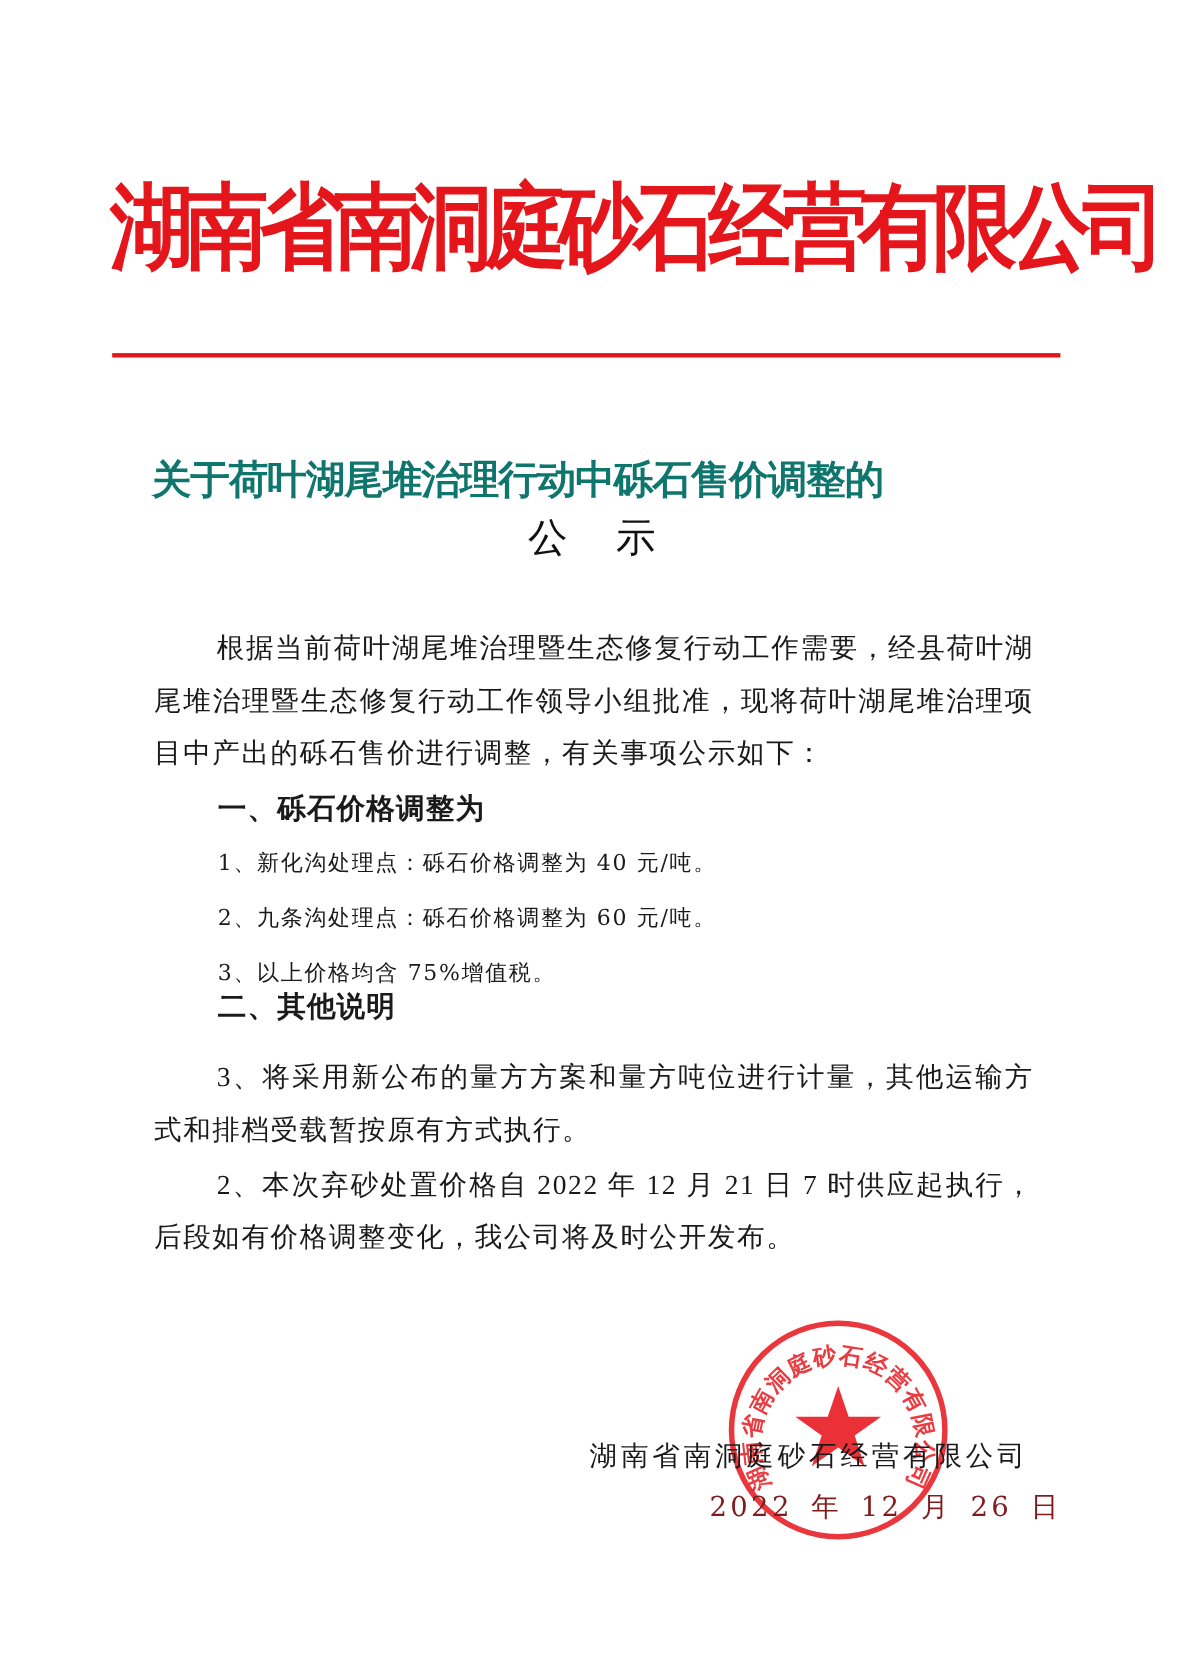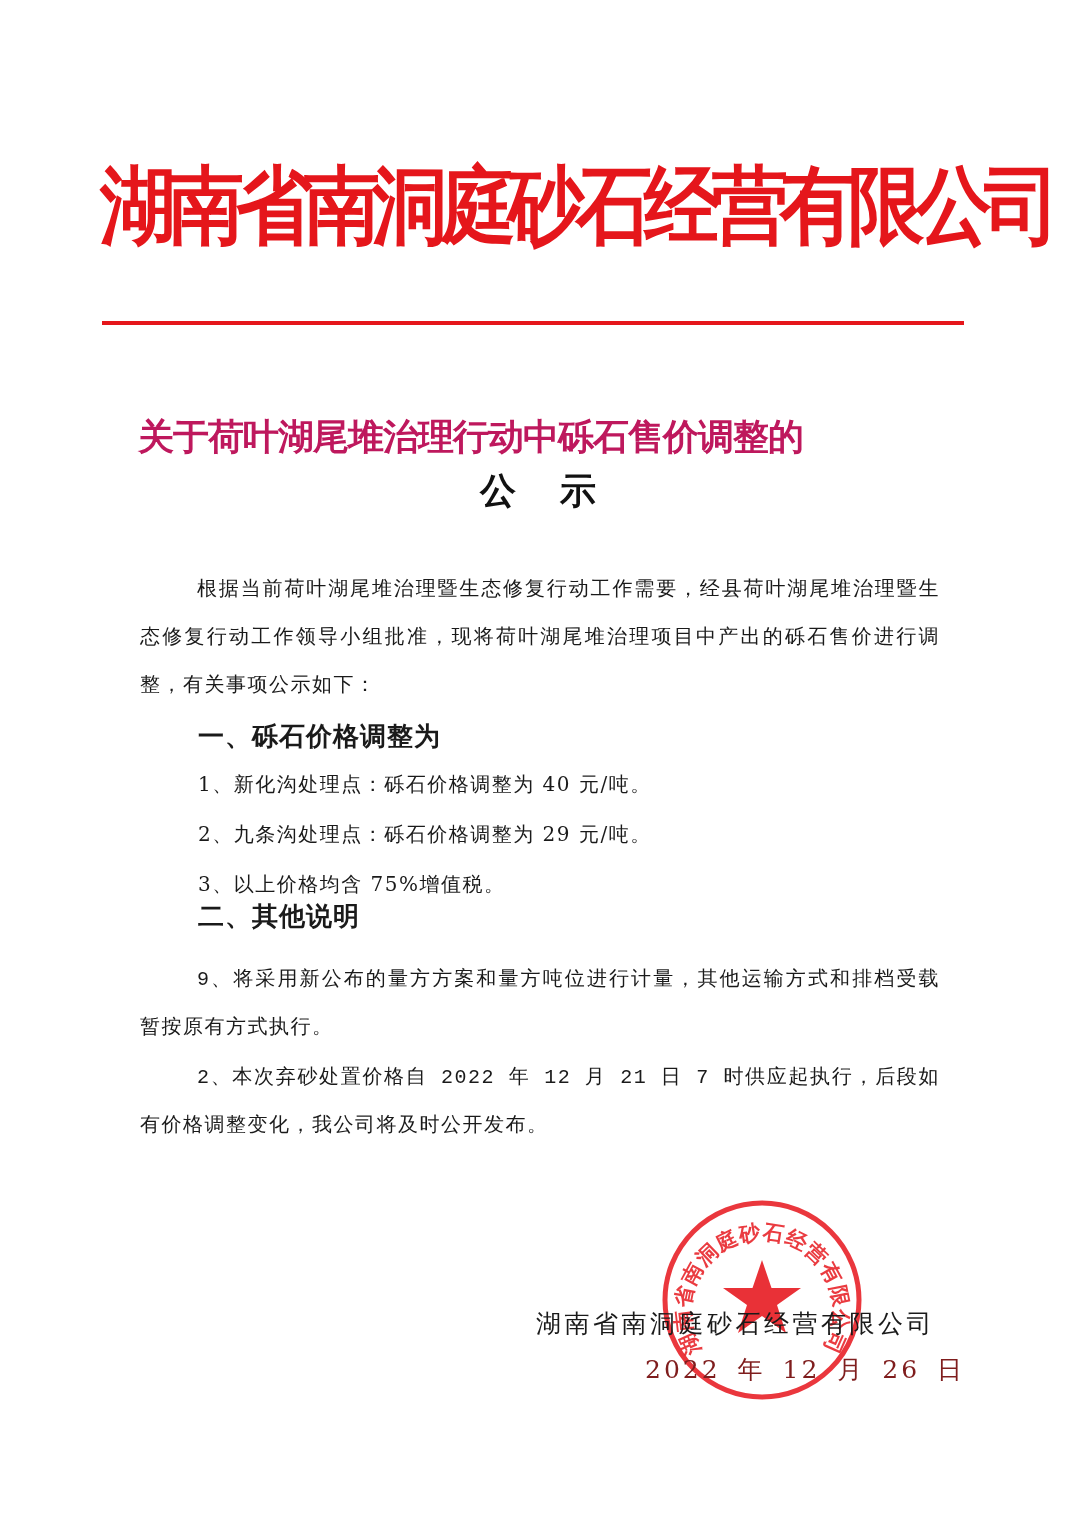--- a/index.html
+++ b/index.html
@@ -43,41 +43,41 @@
     position: absolute;
     left: 138px;
     top: 412px;
     width: 780px;
     font-family: "DejaVu Serif", "Liberation Serif", serif;
     font-weight: bold;
     font-size: 36px;
     line-height: 48px;
     letter-spacing: -1px;
     white-space: nowrap;
-    color: #be185d;
+    color: #0f766e;
   }
   .doc-subtitle {
     position: absolute;
     left: 480px;
     top: 466px;
     width: 140px;
     font-family: "DejaVu Serif", "Liberation Serif", serif;
-    font-weight: bold;
+    font-weight: normal;
     font-size: 36px;
     line-height: 48px;
     letter-spacing: 44px;
     white-space: nowrap;
     color: #111;
   }
   .body-text {
     position: absolute;
     left: 140px;
     width: 800px;
-    font-family: Liberation Mono, monospace;
-    font-size: 20px;
+    font-family: Liberation Serif, serif;
+    font-size: 25px;
     line-height: 48px;
     color: #1a1a1a;
   }
   .para {
     margin: 0;
     text-indent: 57px;
     text-align: justify;
     letter-spacing: 1.5px;
   }
   .line {
@@ -135,26 +135,26 @@
 
 <div class="doc-title">关于荷叶湖尾堆治理行动中砾石售价调整的</div>
 <div class="doc-subtitle">公示</div>
 
 <div class="body-text" style="top:566px;">
   <p class="para">根据当前荷叶湖尾堆治理暨生态修复行动工作需要，经县荷叶湖尾堆治理暨生态修复行动工作领导小组批准，现将荷叶湖尾堆治理项目中产出的砾石售价进行调整，有关事项公示如下：</p>
 </div>
 
 <div class="line heading" style="top:712px;">一、砾石价格调整为</div>
 <div class="line" style="top:760px;">1、新化沟处理点：砾石价格调整为 40 元/吨。</div>
-<div class="line" style="top:810px;">2、九条沟处理点：砾石价格调整为 29 元/吨。</div>
+<div class="line" style="top:810px;">2、九条沟处理点：砾石价格调整为 60 元/吨。</div>
 <div class="line" style="top:860px;">3、以上价格均含 75%增值税。</div>
 <div class="line heading" style="top:892px;">二、其他说明</div>
 
 <div class="body-text" style="top:956px;">
-  <p class="para">9、将采用新公布的量方方案和量方吨位进行计量，其他运输方式和排档受载暂按原有方式执行。</p>
+  <p class="para">3、将采用新公布的量方方案和量方吨位进行计量，其他运输方式和排档受载暂按原有方式执行。</p>
   <p class="para" style="margin-top:2px;">2、本次弃砂处置价格自 2022 年 12 月 21 日 7 时供应起执行，后段如有价格调整变化，我公司将及时公开发布。</p>
 </div>
 
 <svg class="seal" viewBox="0 0 204 204">
   <defs>
     <path id="sealArc" d="M 40 150 A 72 72 0 1 1 164 150"></path>
   </defs>
   <circle cx="102" cy="102" r="97" fill="none" stroke="#e8262c" stroke-width="5" opacity="0.92"></circle>
   <text font-family="DejaVu Sans, sans-serif" font-weight="bold" font-size="21" fill="#e8262c" opacity="0.9" letter-spacing="1">
     <textPath href="#sealArc" startOffset="50%" text-anchor="middle">湖南省南洞庭砂石经营有限公司</textPath>

